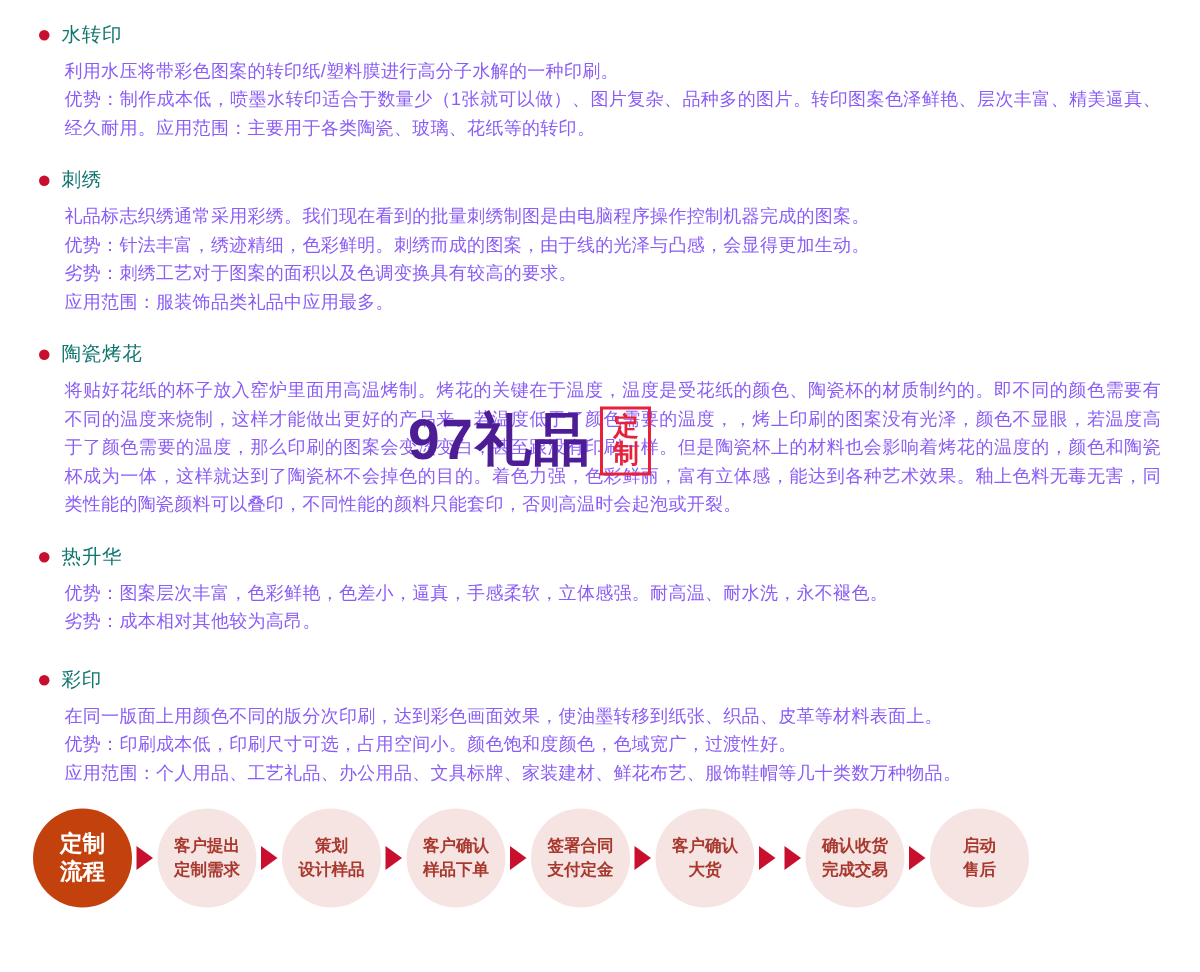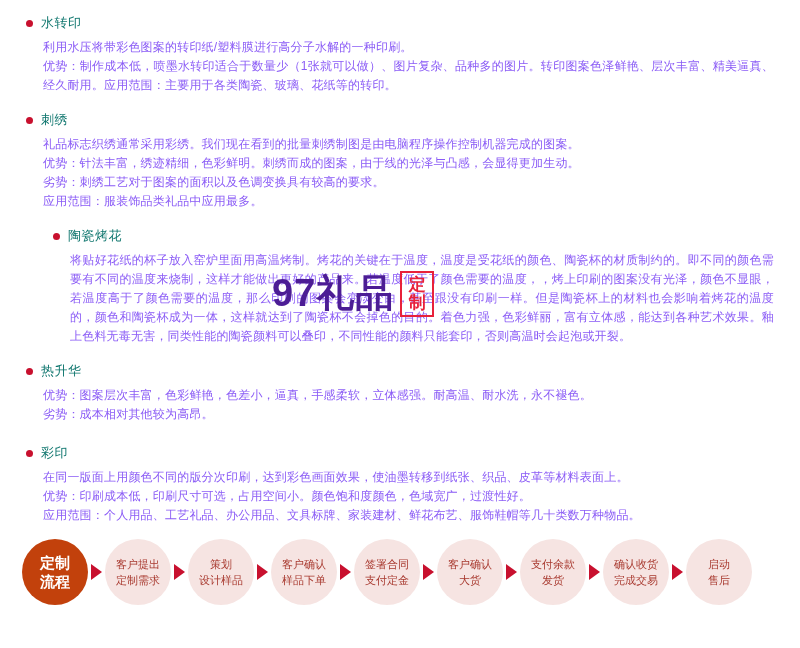--- a/index.html
+++ b/index.html
@@ -126,21 +126,21 @@
     color: #a8392f;
     display: flex;
     flex-direction: column;
     align-items: center;
     justify-content: center;
     font-size: 11px;
     line-height: 16px;
     text-align: center;
     flex: 0 0 auto;
   }
-  .flow-step span { display: block; }
+  .flow-step span { display: block; font-weight: bold; }
 </style>
 </head>
 <body>
 
 <div class="page">
 
   <div class="section" style="padding-top:14px;">
     <div class="sec-head">
       <span class="bullet"></span>
       <span class="sec-title">水转印</span>
@@ -157,21 +157,21 @@
       <span class="sec-title">刺绣</span>
     </div>
     <div class="sec-body">
       <div class="line">礼品标志织绣通常采用彩绣。我们现在看到的批量刺绣制图是由电脑程序操作控制机器完成的图案。</div>
       <div class="line">优势：针法丰富，绣迹精细，色彩鲜明。刺绣而成的图案，由于线的光泽与凸感，会显得更加生动。</div>
       <div class="line">劣势：刺绣工艺对于图案的面积以及色调变换具有较高的要求。</div>
       <div class="line">应用范围：服装饰品类礼品中应用最多。</div>
     </div>
   </div>
 
-  <div class="section" style="margin-top:16px;margin-left:27px;">
+  <div class="section" style="margin-top:16px;">
     <div class="sec-head">
       <span class="bullet"></span>
       <span class="sec-title">陶瓷烤花</span>
     </div>
     <div class="sec-body">
       <div class="line">将贴好花纸的杯子放入窑炉里面用高温烤制。烤花的关键在于温度，温度是受花纸的颜色、陶瓷杯的材质制约的。即不同的颜色需要有不同的温度来烧制，这样才能做出更好的产品来。若温度低于了颜色需要的温度，，烤上印刷的图案没有光泽，颜色不显眼，若温度高于了颜色需要的温度，那么印刷的图案会变淡变白，甚至跟没有印刷一样。但是陶瓷杯上的材料也会影响着烤花的温度的，颜色和陶瓷杯成为一体，这样就达到了陶瓷杯不会掉色的目的。着色力强，色彩鲜丽，富有立体感，能达到各种艺术效果。釉上色料无毒无害，同类性能的陶瓷颜料可以叠印，不同性能的颜料只能套印，否则高温时会起泡或开裂。</div>
     </div>
   </div>
 
   <div class="section" style="margin-top:16px;">
@@ -221,24 +221,20 @@
     <div class="flow-step">
       <span>签署合同</span>
       <span>支付定金</span>
     </div>
     <div class="arrow"></div>
     <div class="flow-step">
       <span>客户确认</span>
       <span>大货</span>
     </div>
     <div class="arrow"></div>
-    <div class="flow-step">
-      <span>支付余款</span>
-      <span>发货</span>
-    </div>
     <div class="arrow"></div>
     <div class="flow-step">
       <span>确认收货</span>
       <span>完成交易</span>
     </div>
     <div class="arrow"></div>
     <div class="flow-step">
       <span>启动</span>
       <span>售后</span>
     </div>

